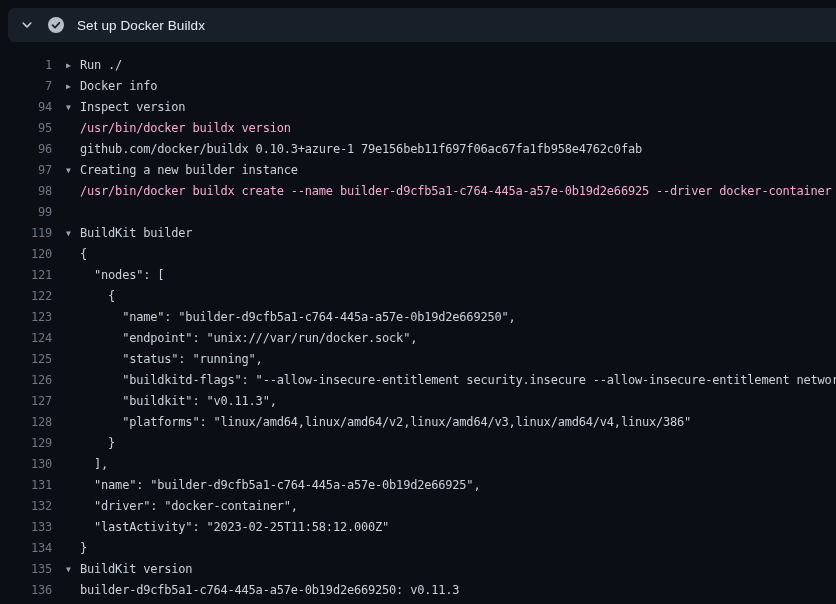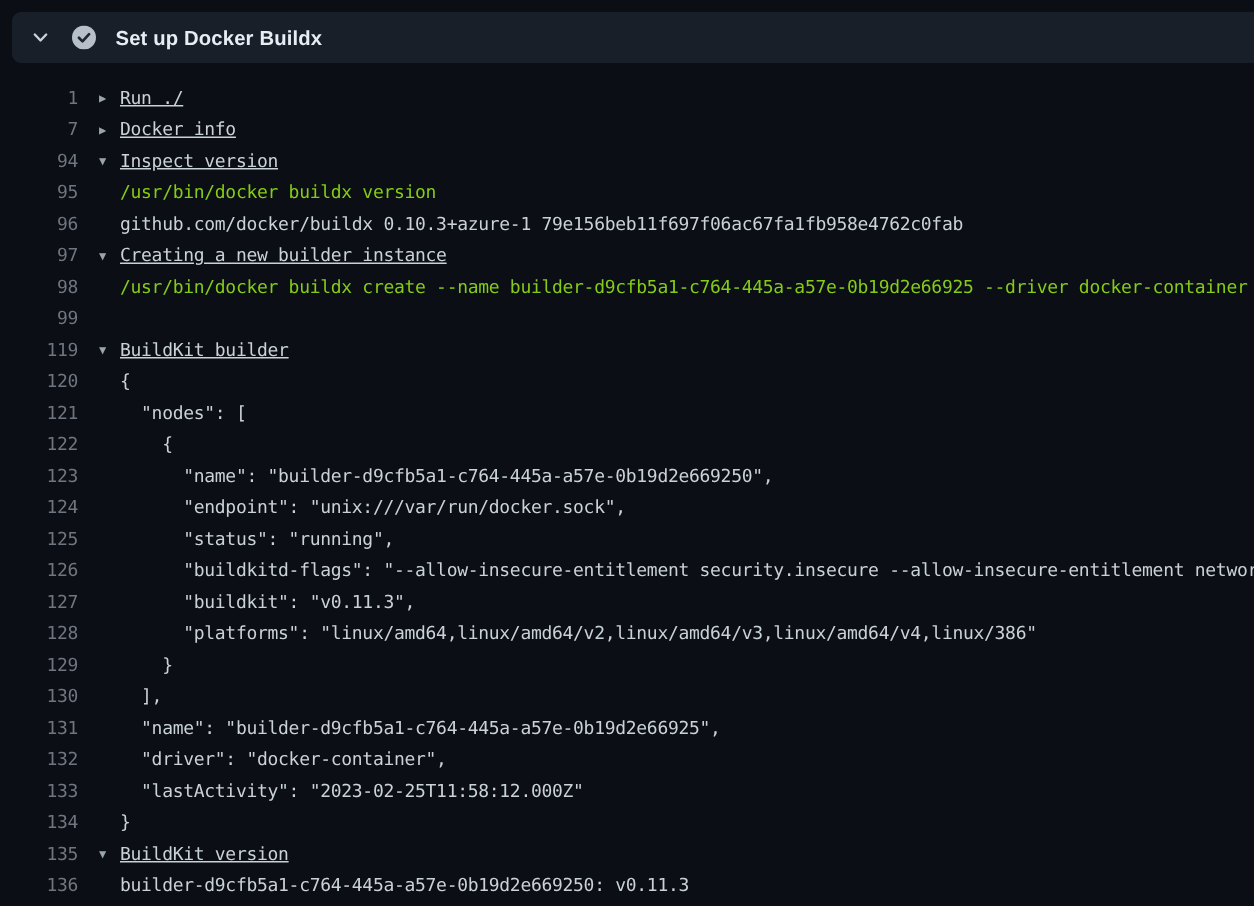--- a/index.html
+++ b/index.html
@@ -10,21 +10,20 @@
     font-family:"DejaVu Sans Mono","Liberation Mono",monospace;
   }
   .step-header{
     margin:8px 0 0 8px;
     height:34px;
     background:#191f28;
     border-radius:6px 0 0 6px;
     display:flex;
     align-items:center;
     cursor:pointer;
-    font-weight:bold;
   }
   .chev{
     width:12px;height:12px;
     margin-left:13px;
     display:inline-flex;align-items:center;justify-content:center;
     flex:none;
   }
   .status{
     width:16px;height:16px;
     margin-left:15px;
@@ -54,23 +53,23 @@
   .num{
     flex:none;
     width:52px;
     margin-right:14px;
     text-align:right;
     color:#6e7681;
     cursor:pointer;
   }
   .lc{flex:none;white-space:pre;}
   .lc.plain{padding-left:14px;}
-  .lc.cmd{color:#84cc16;}
+  .lc.cmd{color:#f9a8d4;}
   .lc.out{color:#c9d1d9;}
-  .lc.group{color:#c9d1d9;cursor:pointer;text-decoration:underline;}
+  .lc.group{color:#c9d1d9;cursor:pointer;}
   .tri{
     display:inline-block;
     width:14px;
     font-size:8px;
     color:#9aa4ae;
     vertical-align:1px;
   }
 </style>
 </head>
 <body>

